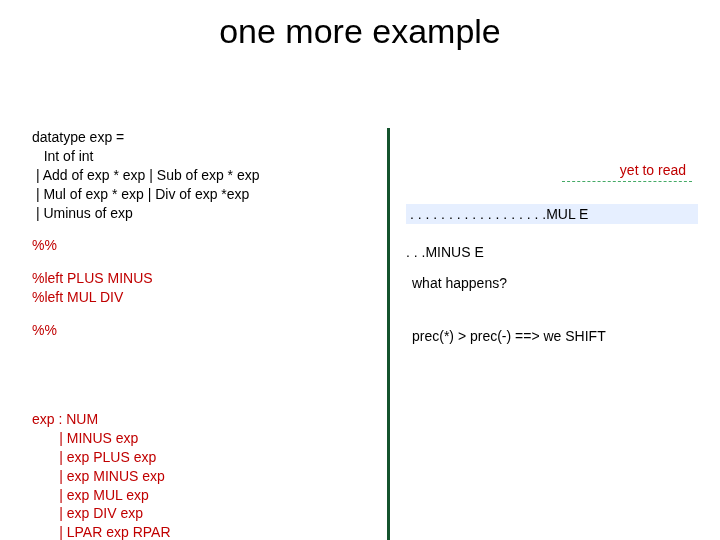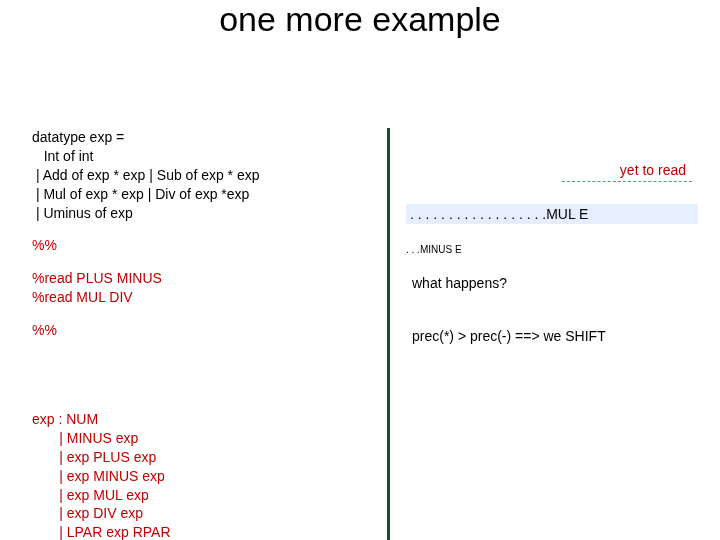--- a/index.html
+++ b/index.html
@@ -7,21 +7,21 @@
     margin: 0; padding: 0;
     width: 720px; height: 540px;
     font-family: Arial, Helvetica, sans-serif;
     background: #fff; color: #000;
     overflow: hidden;
   }
   .slide { width: 720px; height: 540px; position: relative; }
   .title {
     font-size: 34px;
     text-align: center;
-    padding-top: 0;
+    padding-top: 12px;
     font-weight: 400;
   }
   .body {
     position: absolute;
     left: 32px; right: 16px; top: 84px; bottom: 0;
   }
   .cols { display: flex; height: 100%; margin-top: 44px; }
   .left { width: 355px; position: relative; }
   .right { flex: 1; position: relative; border-left: 3px solid #14532d; }
   .blk { font-size: 14px; line-height: 1.35; margin-bottom: 14px; white-space: pre; }
@@ -35,21 +35,21 @@
   }
   .mulrow {
     position: absolute; left: 16px; right: 6px; top: 76px;
     font-size: 14px;
     background: #e6efff; height: 20px; line-height:20px;
     padding-left: 4px;
     white-space: pre;
   }
   .minusrow {
     position: absolute; left: 16px; top: 116px;
-    font-size: 10px; white-space: pre;
+    font-size: 14px; white-space: pre;
   }
   .whath {
     position: absolute; left: 22px; top: 147px; font-size: 14px;
   }
   .prec {
     position: absolute; left: 22px; top: 200px; font-size: 14px;
   }
   
   .brace-top, .brace-bot {
     position: absolute; right: 12px; height: 0;
@@ -70,22 +70,22 @@
       <div class="left">
 
         <div class="blk"><span>datatype exp =</span>
 <span>   Int of int</span>
 <span> | Add of exp * exp | Sub of exp * exp</span>
 <span> | Mul of exp * exp | Div of exp *exp</span>
 <span> | Uminus of exp</span></div>
 
         <div class="blk red">%%</div>
 
-        <div class="blk red"><span>%read PLUS MINUS</span>
-<span>%read MUL DIV</span></div>
+        <div class="blk red"><span>%left PLUS MINUS</span>
+<span>%left MUL DIV</span></div>
 
         <div class="blk red">%%</div>
 
         <div class="grammar">
           <div class="rules red blk"><span>exp : NUM</span>
 <span>       | MINUS exp</span>
 <span>       | exp PLUS exp</span>
 <span>       | exp MINUS exp</span>
 <span>       | exp MUL exp</span>
 <span>       | exp DIV exp</span>

